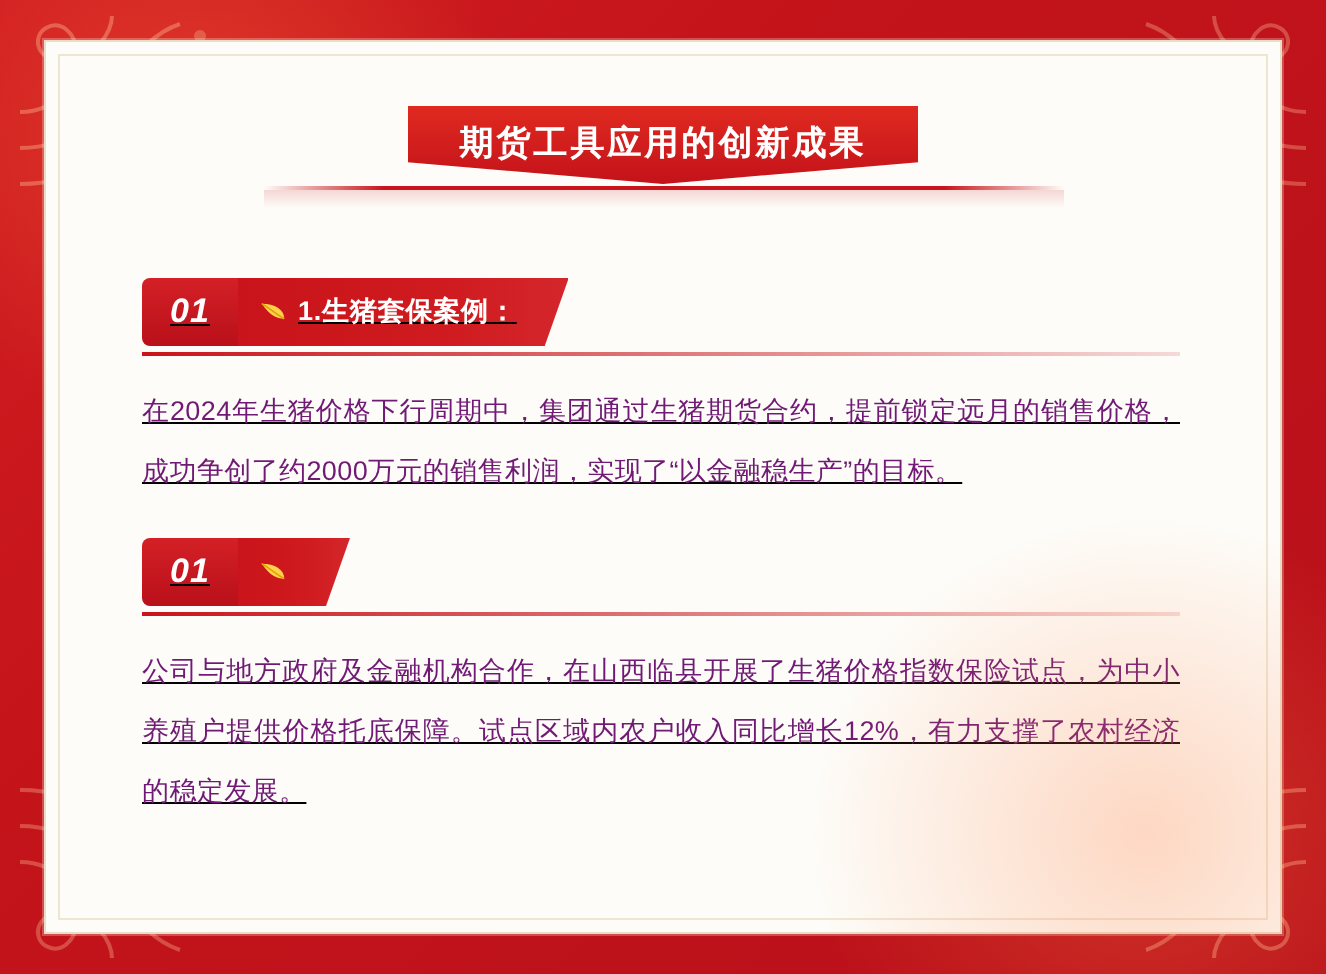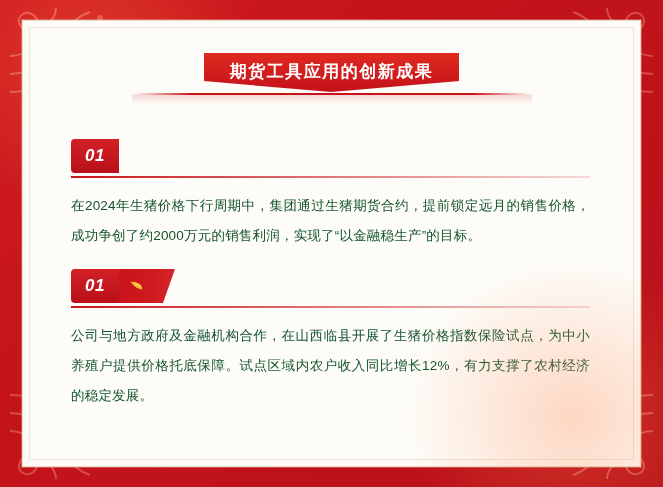--- a/index.html
+++ b/index.html
@@ -123,20 +123,21 @@
     height: 9px;
     background: linear-gradient(180deg, rgba(200,20,26,0.16) 0%, rgba(200,20,26,0) 100%);
   }
 
   
   .content {
     position: absolute;
     left: 48px;
     right: 50px;
     top: 118px;
+    text-decoration: underline;
   }
   .section { margin-bottom: 18px; }
 
   .head-row {
     display: flex;
     align-items: center;
     height: 34px;
   }
   .num-badge {
     width: 48px;
@@ -177,21 +178,21 @@
     white-space: nowrap;
   }
   .head-underline {
     margin-top: 3px;
     height: 2px;
     background: linear-gradient(90deg, #c8141a 0%, rgba(200,20,26,0.15) 100%);
   }
 
   .para {
     margin-top: 13px;
-    color: #14532d;
+    color: #701a75;
     font-size: 13.5px;
     line-height: 30px;
     text-align: justify;
     letter-spacing: 0.2px;
   }
 </style>
 </head>
 <body>
 
 <div class="poster">
@@ -239,20 +240,27 @@
         <div class="title-text">期货工具应用的创新成果</div>
       </div>
     </div>
     <div class="title-underline"></div>
 
     <div class="content">
 
       <div class="section">
         <div class="head-row">
           <div class="num-badge">01</div>
+          <div class="head-bar">
+            <svg class="leaf" viewBox="0 0 16 16">
+              <path d="M2 3 C 9 3, 14 6, 14 11 C 10 11, 6 9, 2 3 Z" fill="#ffd24d"></path>
+              <path d="M2 3 C 7 6, 10 9, 14 11" stroke="#e0a400" stroke-width="0.9" fill="none"></path>
+            </svg>
+            <span class="head-label">1.生猪套保案例：</span>
+          </div>
         </div>
         <div class="head-underline"></div>
         <div class="para">在2024年生猪价格下行周期中，集团通过生猪期货合约，提前锁定远月的销售价格，成功争创了约2000万元的销售利润，实现了“以金融稳生产”的目标。</div>
       </div>
 
       <div class="section">
         <div class="head-row">
           <div class="num-badge">01</div>
           <div class="head-bar">
             <svg class="leaf" viewBox="0 0 16 16">

